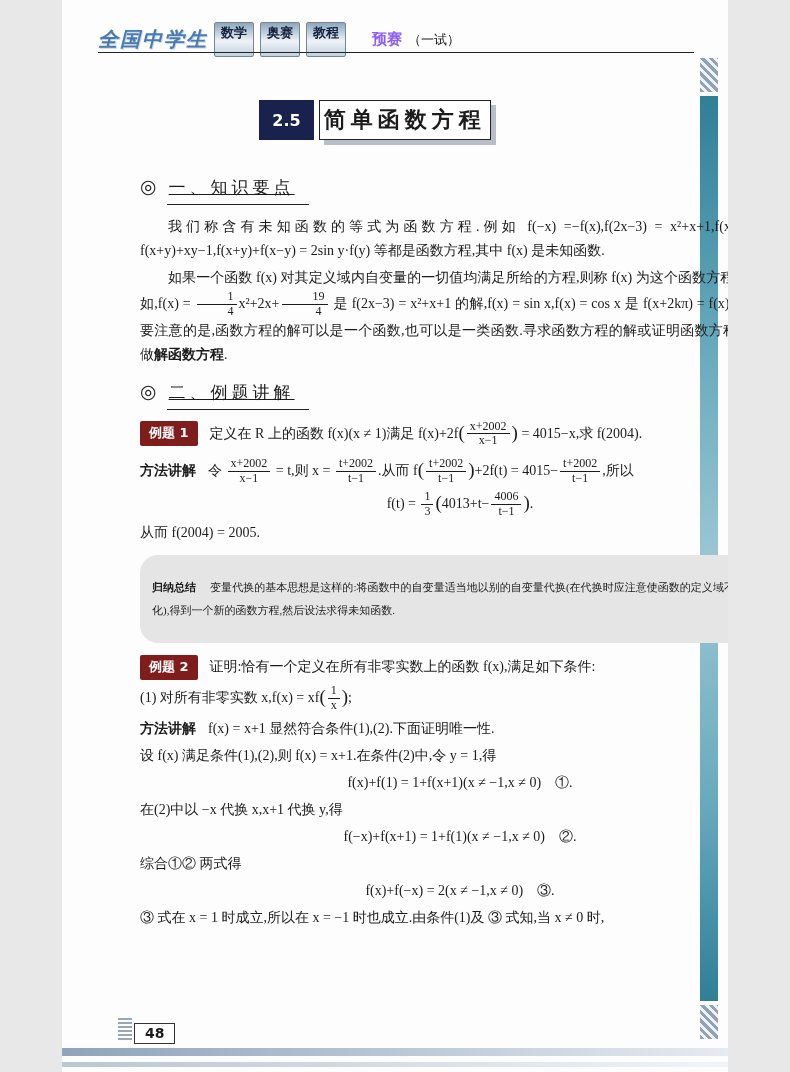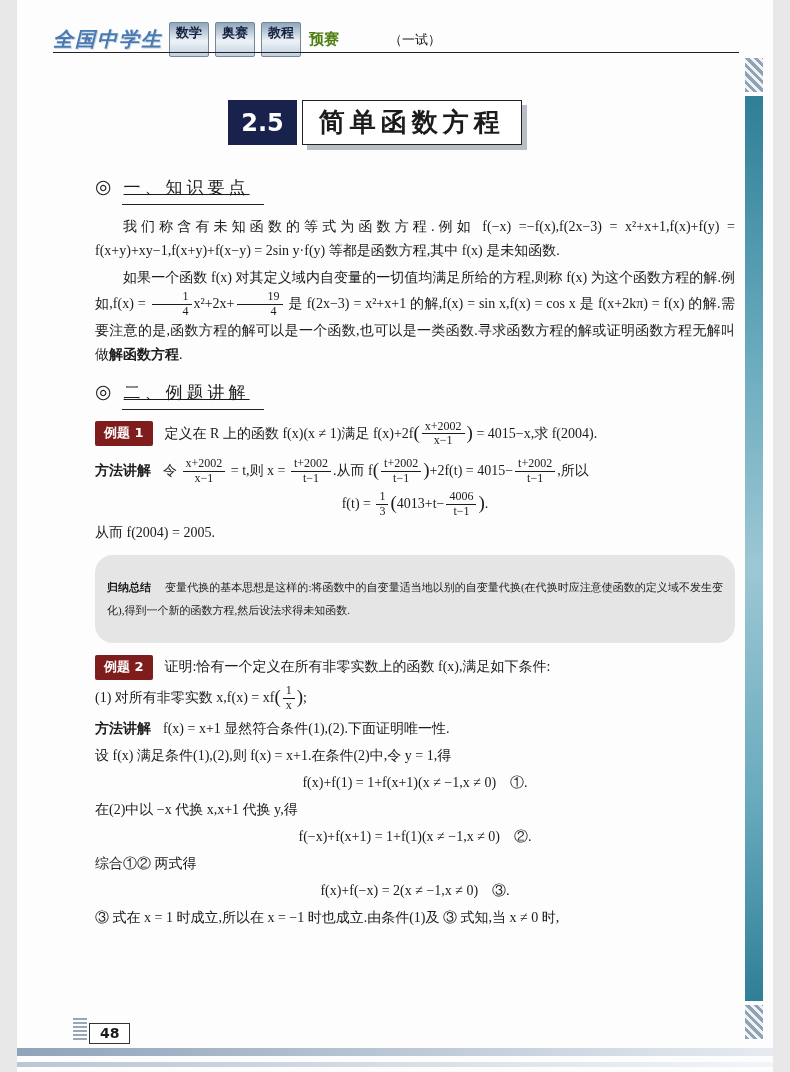--- a/index.html
+++ b/index.html
@@ -1,36 +1,36 @@
 <!DOCTYPE html>
 <html><head>
 <meta charset="utf-8">
 <style>
   html,body { margin:0; padding:0; background:#e8e8e8; }
-  .page { position:relative; width:756px; height:1072px; margin:0 auto; background:#fdfdfd;
+  .page { position:relative; width:666px; height:1072px; margin:0 auto; background:#fdfdfd;
           overflow:hidden; font-family:"Liberation Serif","DejaVu Serif",serif; color:#1b1b1b; }
 
   
   .header { position:absolute; top:22px; left:36px; right:90px; display:flex; align-items:center; gap:6px; }
   .logo { font-family:"DejaVu Sans","Liberation Sans",sans-serif; font-weight:bold; font-style:italic;
           font-size:20px; color:#4a7ab2; text-shadow:1px 1px 0 #c9d6e6; letter-spacing:2px; white-space:nowrap; }
   .tile { background:linear-gradient(180deg,#8ea6bd,#eef3f8 55%,#bfd0de); border:1px solid #76879a;
           color:#15233f; font-family:"DejaVu Sans",sans-serif; font-weight:bold; font-size:13px;
           padding:1px 6px 14px; border-radius:2px; white-space:nowrap; }
-  .stage { font-family:"DejaVu Sans",sans-serif; font-weight:bold; font-size:15px; color:#4d7c0f; margin-left:2px; white-space:nowrap; }
-  .stage-paren { font-size:13px; color:#111; white-space:nowrap;margin-left:44px; }
+  .stage { font-family:"DejaVu Sans",sans-serif; font-weight:bold; font-size:15px; color:#8b5cf6; margin-left:20px; white-space:nowrap; }
+  .stage-paren { font-size:13px; color:#111; white-space:nowrap; }
   .header-rule { position:absolute; top:52px; left:36px; right:34px; border-top:1.5px solid #222; }
 
   
   .title-row { position:absolute; top:100px; left:0; right:40px; display:flex; justify-content:center; align-items:stretch; }
   .title-num { background:#18224d; color:#fff; font-family:"DejaVu Sans",sans-serif; font-weight:bold;
-               font-size:24px; padding:5px 13px; display:flex; align-items:center; }
+               font-size:16px; padding:5px 13px; display:flex; align-items:center; }
   .title-text { border:1px solid #222; box-shadow:5px 5px 0 #b9bec6; background:#fff;
-                font-family:"DejaVu Sans",sans-serif; font-weight:bold; font-size:26px; letter-spacing:5px;
-                padding:4px 16px; margin-left:5px; display:flex; align-items:center; }
+                font-family:"DejaVu Sans",sans-serif; font-weight:bold; font-size:22px; letter-spacing:5px;
+                padding:4px 4px; margin-left:5px; display:flex; align-items:center; }
 
   
   .content { position:absolute; top:162px; left:78px; width:640px; font-size:14px; line-height:24px; }
   .sec-head { margin:12px 0 10px; display:flex; align-items:baseline; gap:10px;
               font-family:"DejaVu Sans",sans-serif; font-size:17px; }
   .sec-mark { font-size:19px; }
   .sec-title { border-bottom:1.5px solid #222; padding:0 14px 5px 2px; letter-spacing:4px;text-decoration:underline; }
 
   .para { margin:3px 0; text-indent:2em; text-align:justify; }
   .noindent { text-indent:0; }

